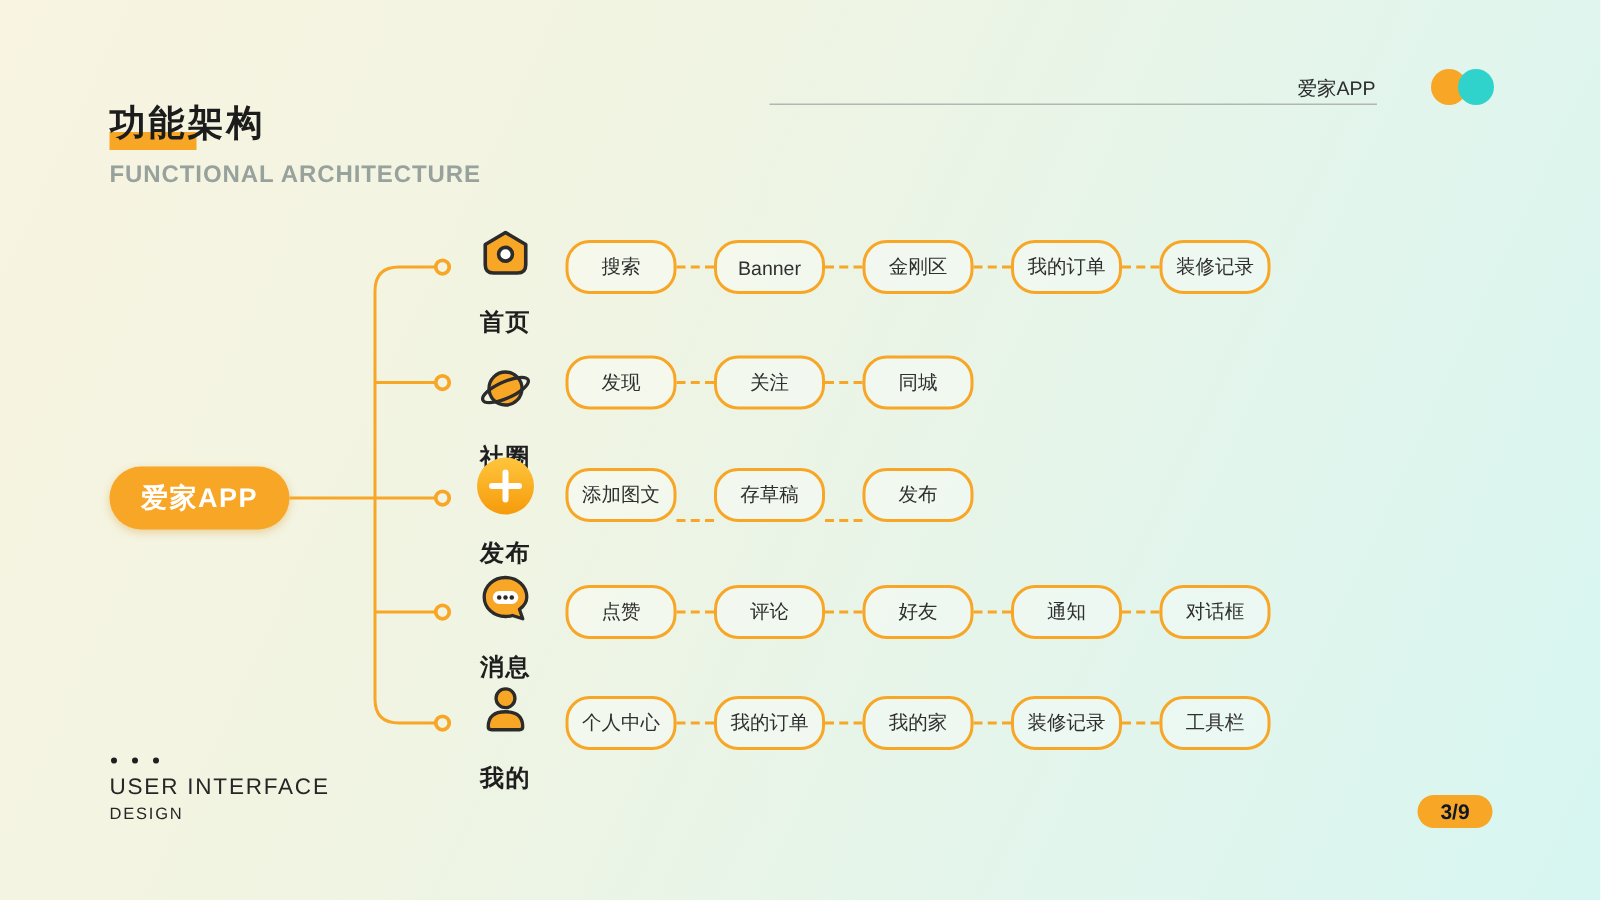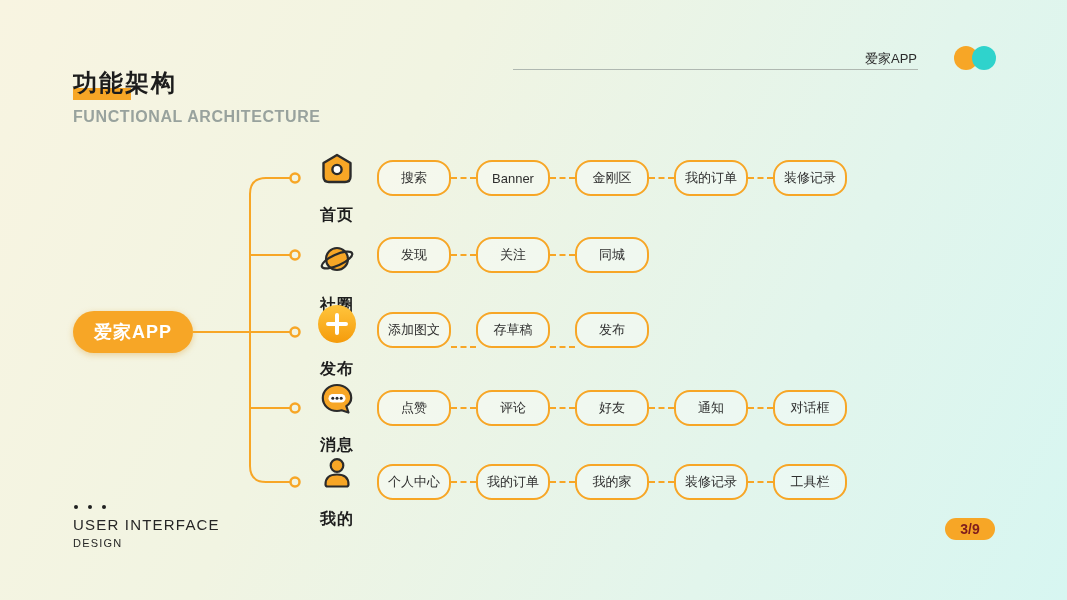--- a/index.html
+++ b/index.html
@@ -42,23 +42,23 @@
     display:flex;align-items:center;justify-content:center;
     font-size:13px;font-weight:400;color:#2F2F2F;white-space:nowrap;
   }
   .dash{width:25px;flex:0 0 auto;border-top:2.5px dashed #F7A626;}
   
   .footer-dots{position:absolute;left:74px;top:505px;display:flex;gap:10px;}
   .footer-dots i{width:4px;height:4px;border-radius:50%;background:#1F1F1F;}
   .footer-line1{position:absolute;left:73px;top:516px;font-size:15px;letter-spacing:1.2px;color:#262626;}
   .footer-line2{position:absolute;left:73px;top:537px;font-size:11px;letter-spacing:1.2px;color:#262626;}
   .page-pill{
-    position:absolute;left:945px;top:518px;width:50px;height:22px;border-radius:11px;
+    position:absolute;left:945px;top:530px;width:50px;height:22px;border-radius:11px;
     background:#F7A626;display:flex;align-items:center;justify-content:center;
-    color:#7f1d1d;font-size:14px;font-weight:700;
+    color:#0f172a;font-size:14px;font-weight:700;
   }
 </style>
 </head>
 <body>
 
 <div class="slide">
 
   <div class="title-block">
     <div class="title">
       <span class="title-highlight"></span>

